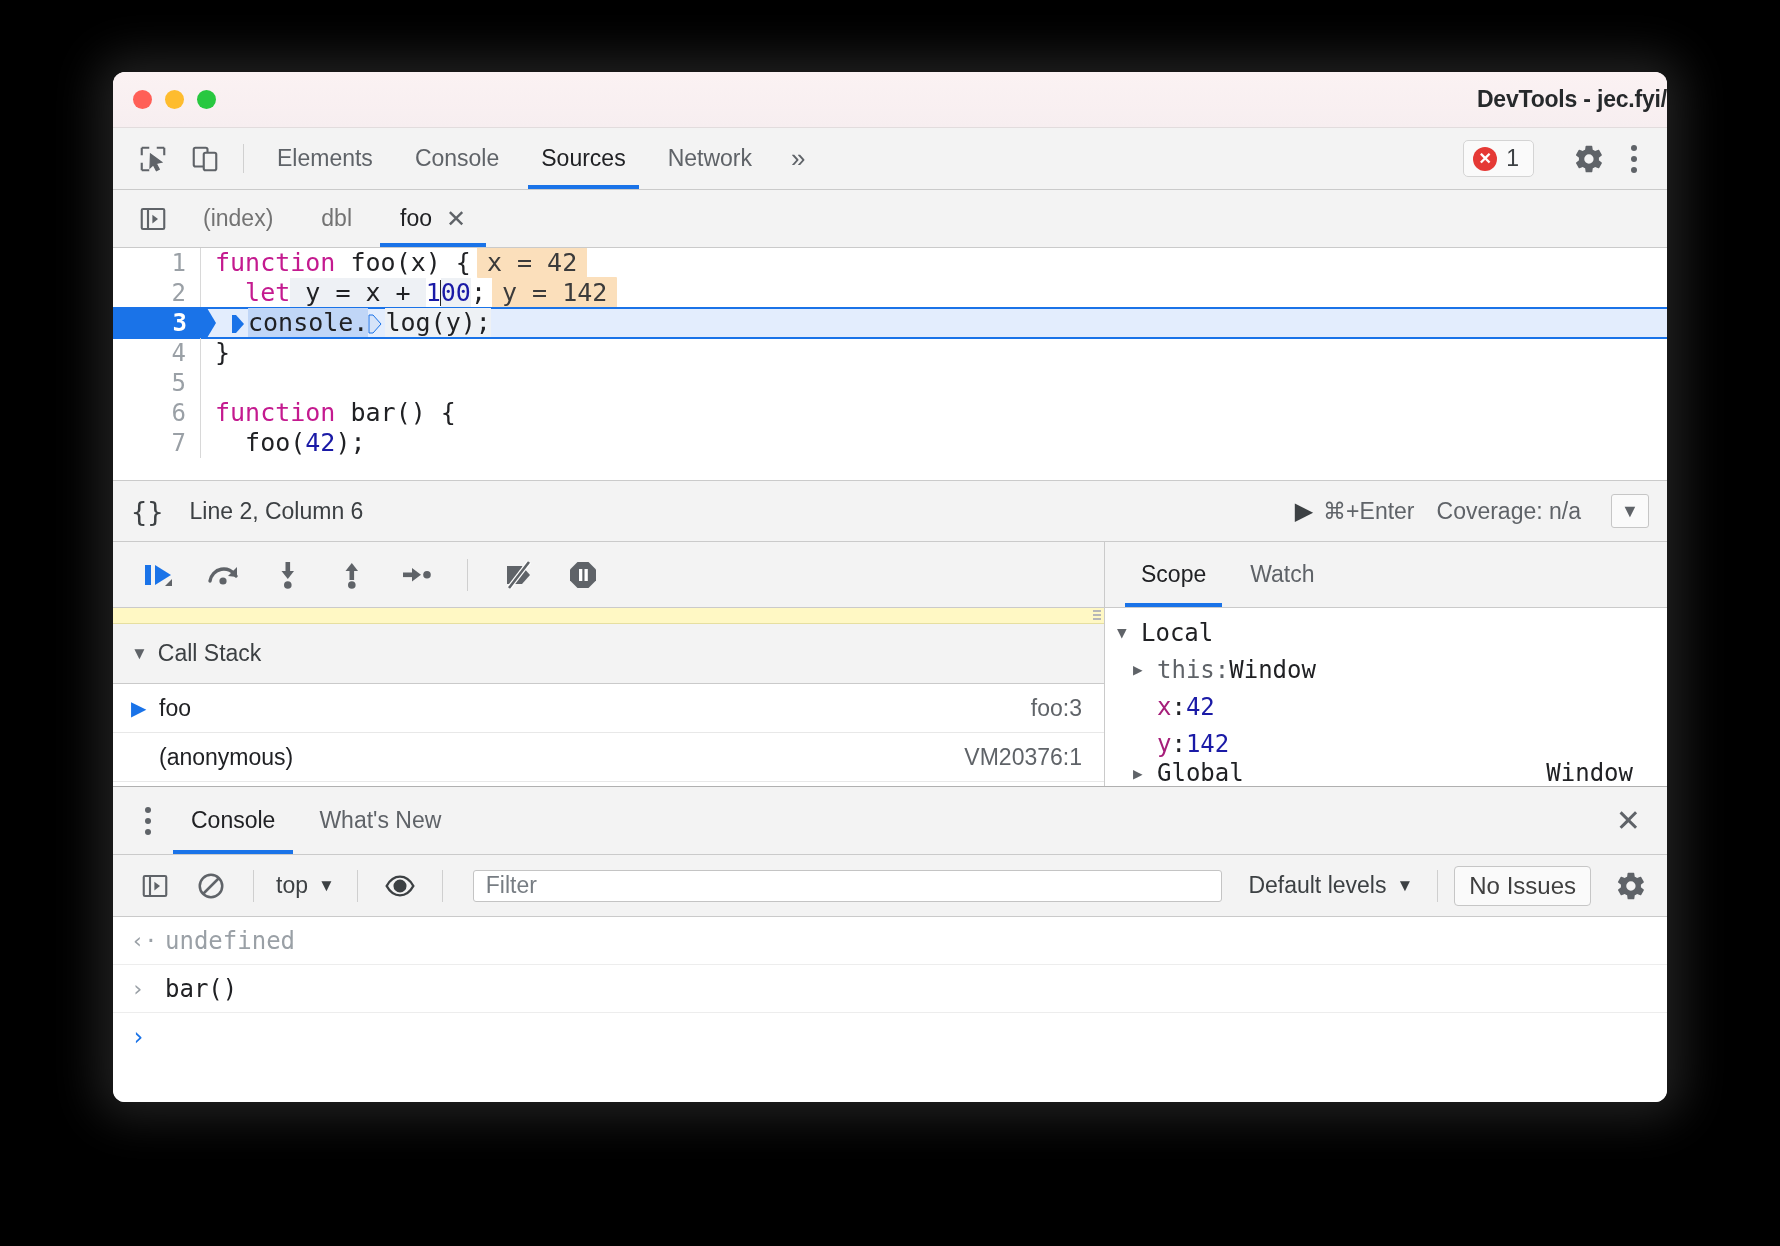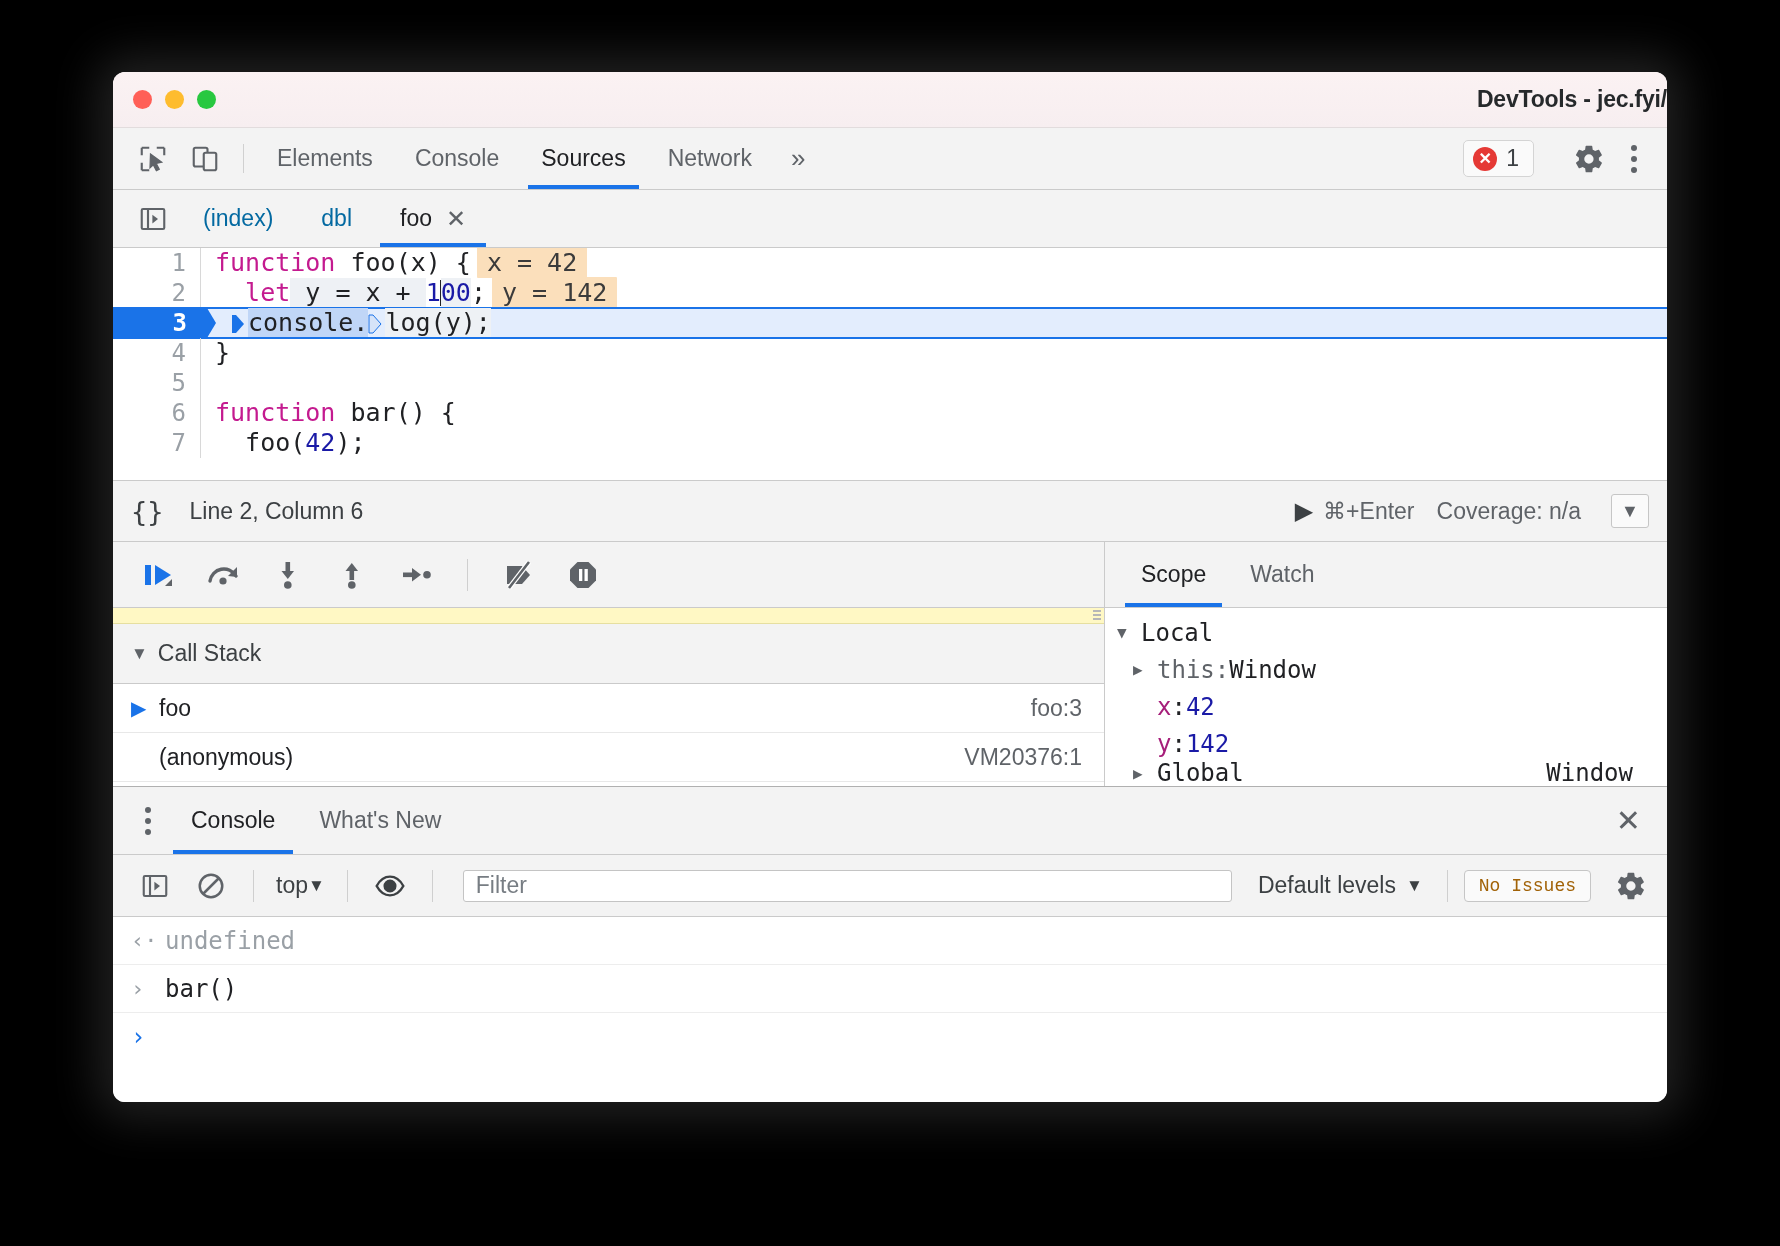--- a/index.html
+++ b/index.html
@@ -85,21 +85,21 @@
   .kebab i { width: 6px; height: 6px; border-radius: 50%; background: #5f6368; display:block; }
 
   
   #filetabs {
     height: 58px; flex: 0 0 auto;
     background: #f3f3f3; border-bottom: 1px solid #cacaca;
     display: flex; align-items: stretch; padding-left: 14px;
   }
   .filetab {
     display: flex; align-items: center; padding: 0 24px;
-    font-size: 23px; color: #0369a1; position: relative; white-space: nowrap;
+    font-size: 23px; color: #737373; position: relative; white-space: nowrap;
   }
   .filetab.active { color: #202124; }
   .filetab.active::after {
     content: ""; position: absolute; left: 4px; right: 4px; bottom: 0;
     height: 4px; background: #1a73e8;
   }
   .filetab .x { margin-left: 14px; font-size: 24px; color: #5f6368; }
 
   
   #editor {
@@ -250,32 +250,32 @@
   .dtab.active::after { content:""; position:absolute; left:4px; right:4px; bottom:0; height:4px; background:#1a73e8; }
   #drawer-close { margin-left: auto; display:flex; align-items:center; padding: 0 26px; font-size: 30px; color:#5f6368; }
 
   #console-toolbar {
     height: 62px; flex: 0 0 auto; background: #f3f3f3;
     border-bottom: 1px solid #cacaca; display: flex; align-items: center;
     padding: 0 10px 0 16px; gap: 4px;
   }
   .ct-btn { width: 52px; height: 44px; display:flex; align-items:center; justify-content:center; color:#5f6368; }
   .ct-sep { width:1px; height:32px; background:#cfcfcf; margin: 0 12px; }
-  .ctx-sel { display:flex; align-items:center; gap:0; font-size:23px; color:#3c4043; padding: 0 6px; }
+  .ctx-sel { display:flex; align-items:center; gap:10px; font-size:23px; color:#3c4043; padding: 0 6px; }
   #filter-input {
     flex: 1 1 auto; height: 32px; margin: 0 14px;
     border: 1px solid #c4c4c4; border-radius: 3px; background:#fff;
     font-size: 23px; color: #3c4043; padding: 0 12px;
     font-family: "Liberation Sans", sans-serif;
   }
   #filter-input::placeholder { color: #777d83; }
   .levels { display:flex; align-items:center; gap:10px; font-size:23px; color:#3c4043; padding:0 8px; }
   #no-issues {
     border: 1px solid #c6c6c6; border-radius: 4px; background:#fafafa;
-    font-size: 18px; color:#a16207; padding: 5px 14px; white-space: nowrap; font-family: Liberation Mono, monospace;
+    font-size: 24px; color:#404040; padding: 5px 14px; white-space: nowrap;
   }
 
   #console-body { flex: 1 1 auto; background: #ffffff; overflow: hidden;
     font-family: "DejaVu Sans Mono", monospace; font-size: 24px; }
   .cmsg { height: 48px; display: flex; align-items: center; padding-left: 18px;
     border-bottom: 1px solid #ededed; }
   .cmsg .gl { width: 34px; color: #9aa0a6; font-size: 22px; }
   .cmsg.result .txt { color: #9aa0a6; }
   .cmsg.input .gl { color: #9aa0a6; }
   .cmsg.input .txt { color: #202124; }

